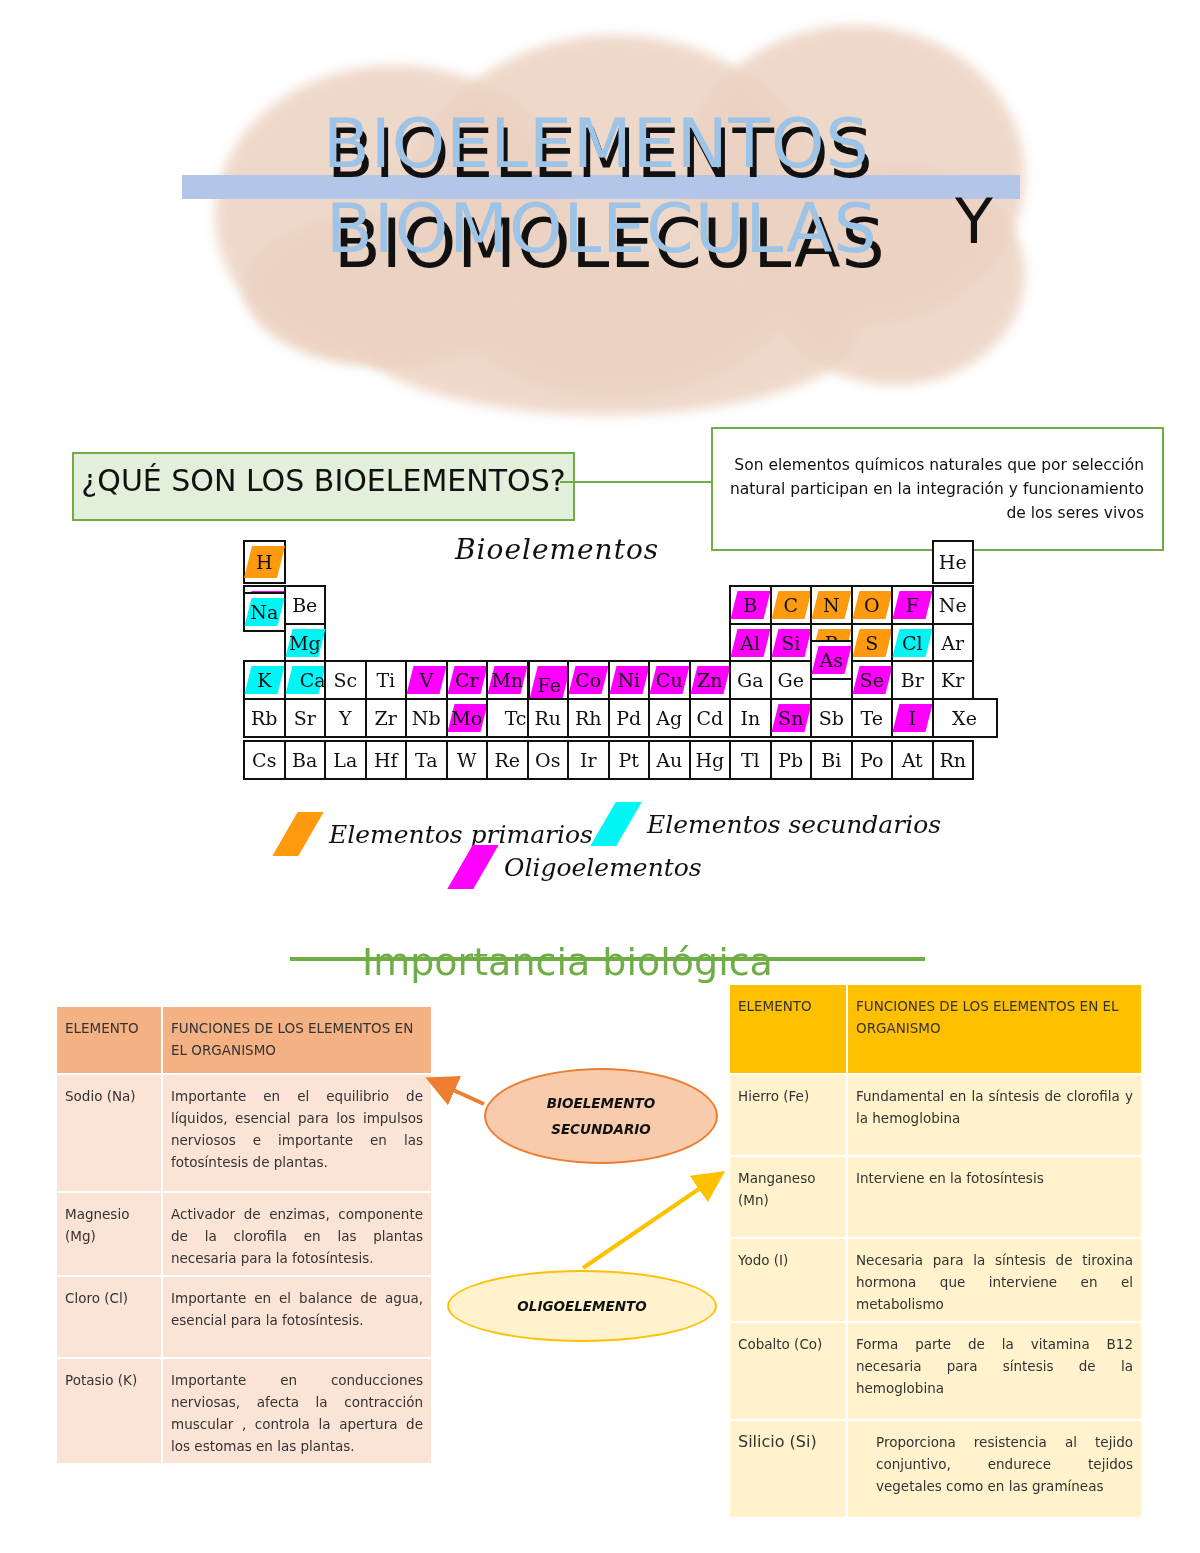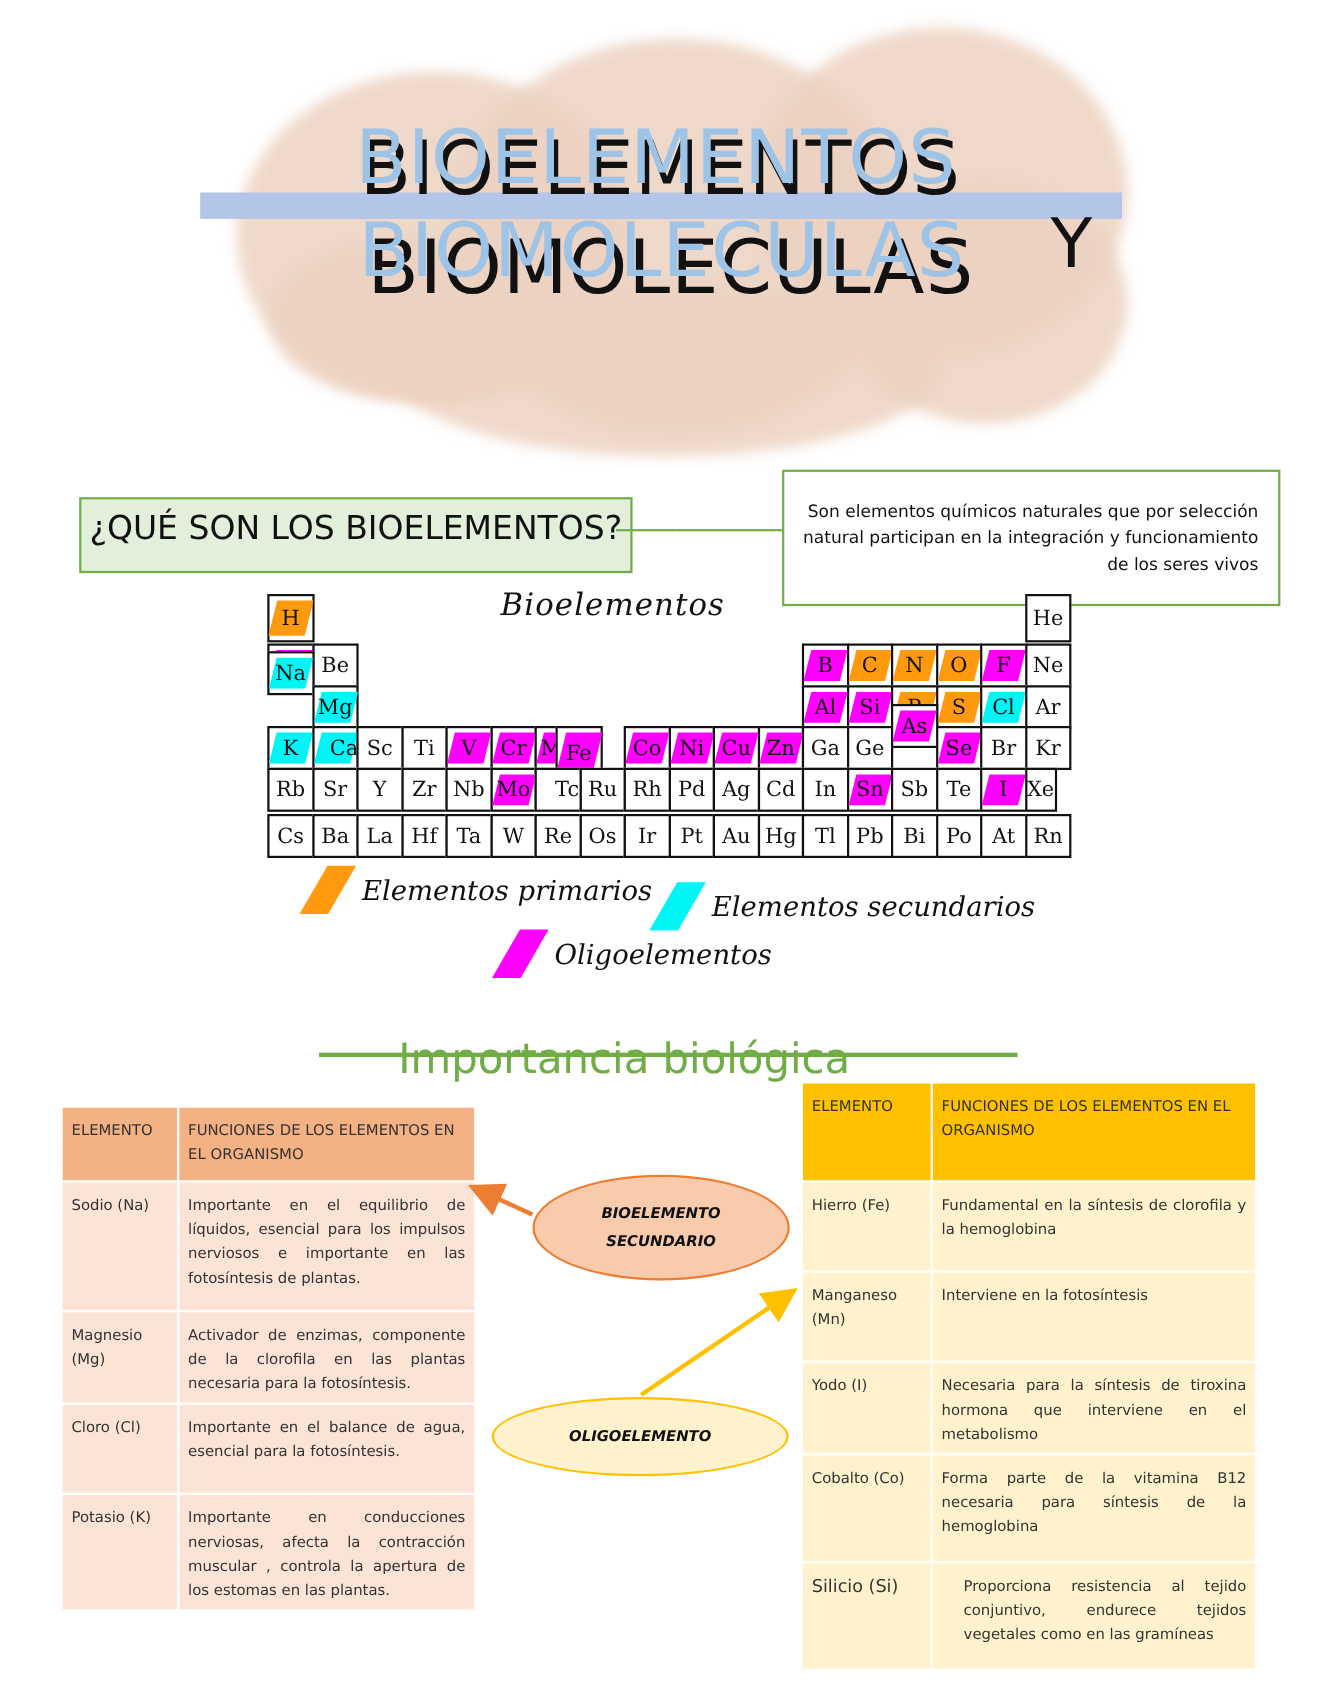--- a/index.html
+++ b/index.html
@@ -176,21 +176,21 @@
       <span>V</span>
     </div>
     <div class="cell" style="left: 445.5px; top: 660px; width: 42.5px; height: 40px;">
       <div class="hl oligo"></div>
       <span>Cr</span>
     </div>
     <div class="cell" style="left: 486px; top: 660px; width: 42.5px; height: 40px;">
       <div class="hl oligo"></div>
       <span>Mn</span>
     </div>
-    <div class="cell" style="left: 505px; top: 660px; width: 42.5px; height: 50px;">
+    <div class="cell" style="left: 528px; top: 660px; width: 42.5px; height: 50px;">
       <div class="hl oligo"></div>
       <span>Fe</span>
     </div>
     <div class="cell" style="left: 567px; top: 660px; width: 42.5px; height: 40px;">
       <div class="hl oligo"></div>
       <span>Co</span>
     </div>
     <div class="cell" style="left: 607.5px; top: 660px; width: 42.5px; height: 40px;">
       <div class="hl oligo"></div>
       <span>Ni</span>
@@ -270,21 +270,21 @@
     <div class="cell" style="left: 810px; top: 698px; width: 42.5px; height: 40px;">
       <span>Sb</span>
     </div>
     <div class="cell" style="left: 850.5px; top: 698px; width: 42.5px; height: 40px;">
       <span>Te</span>
     </div>
     <div class="cell" style="left: 891px; top: 698px; width: 42.5px; height: 40px;">
       <div class="hl oligo"></div>
       <span>I</span>
     </div>
-    <div class="cell" style="left: 931.5px; top: 698px; width: 29px; height: 40px;">
+    <div class="cell" style="left: 931.5px; top: 698px; width: 66px; height: 40px;">
       <span>Xe</span>
     </div>
     <div class="cell" style="left: 243px; top: 740px; width: 42.5px; height: 40px;">
       <span>Cs</span>
     </div>
     <div class="cell" style="left: 283.5px; top: 740px; width: 42.5px; height: 40px;">
       <span>Ba</span>
     </div>
     <div class="cell" style="left: 324px; top: 740px; width: 42.5px; height: 40px;">
       <span>La</span>
@@ -329,21 +329,21 @@
       <span>Po</span>
     </div>
     <div class="cell" style="left: 891px; top: 740px; width: 42.5px; height: 40px;">
       <span>At</span>
     </div>
     <div class="cell" style="left: 931.5px; top: 740px; width: 42.5px; height: 40px;">
       <span>Rn</span>
     </div>
   </div>
 
-<div class="legend-item" style="left:285px;top:787px;">
+<div class="legend-item" style="left:285px;top:812px;">
   <div class="legend-swatch" style="background:#ff9a0e;"></div>
   <span class="legend-text">Elementos primarios</span>
 </div>
 <div class="legend-item" style="left:603px;top:802px;">
   <div class="legend-swatch" style="background:#00f5f5;"></div>
   <span class="legend-text">Elementos secundarios</span>
 </div>
 <div class="legend-item" style="left:460px;top:845px;">
   <div class="legend-swatch" style="background:#ff00ff;"></div>
   <span class="legend-text">Oligoelementos</span>

